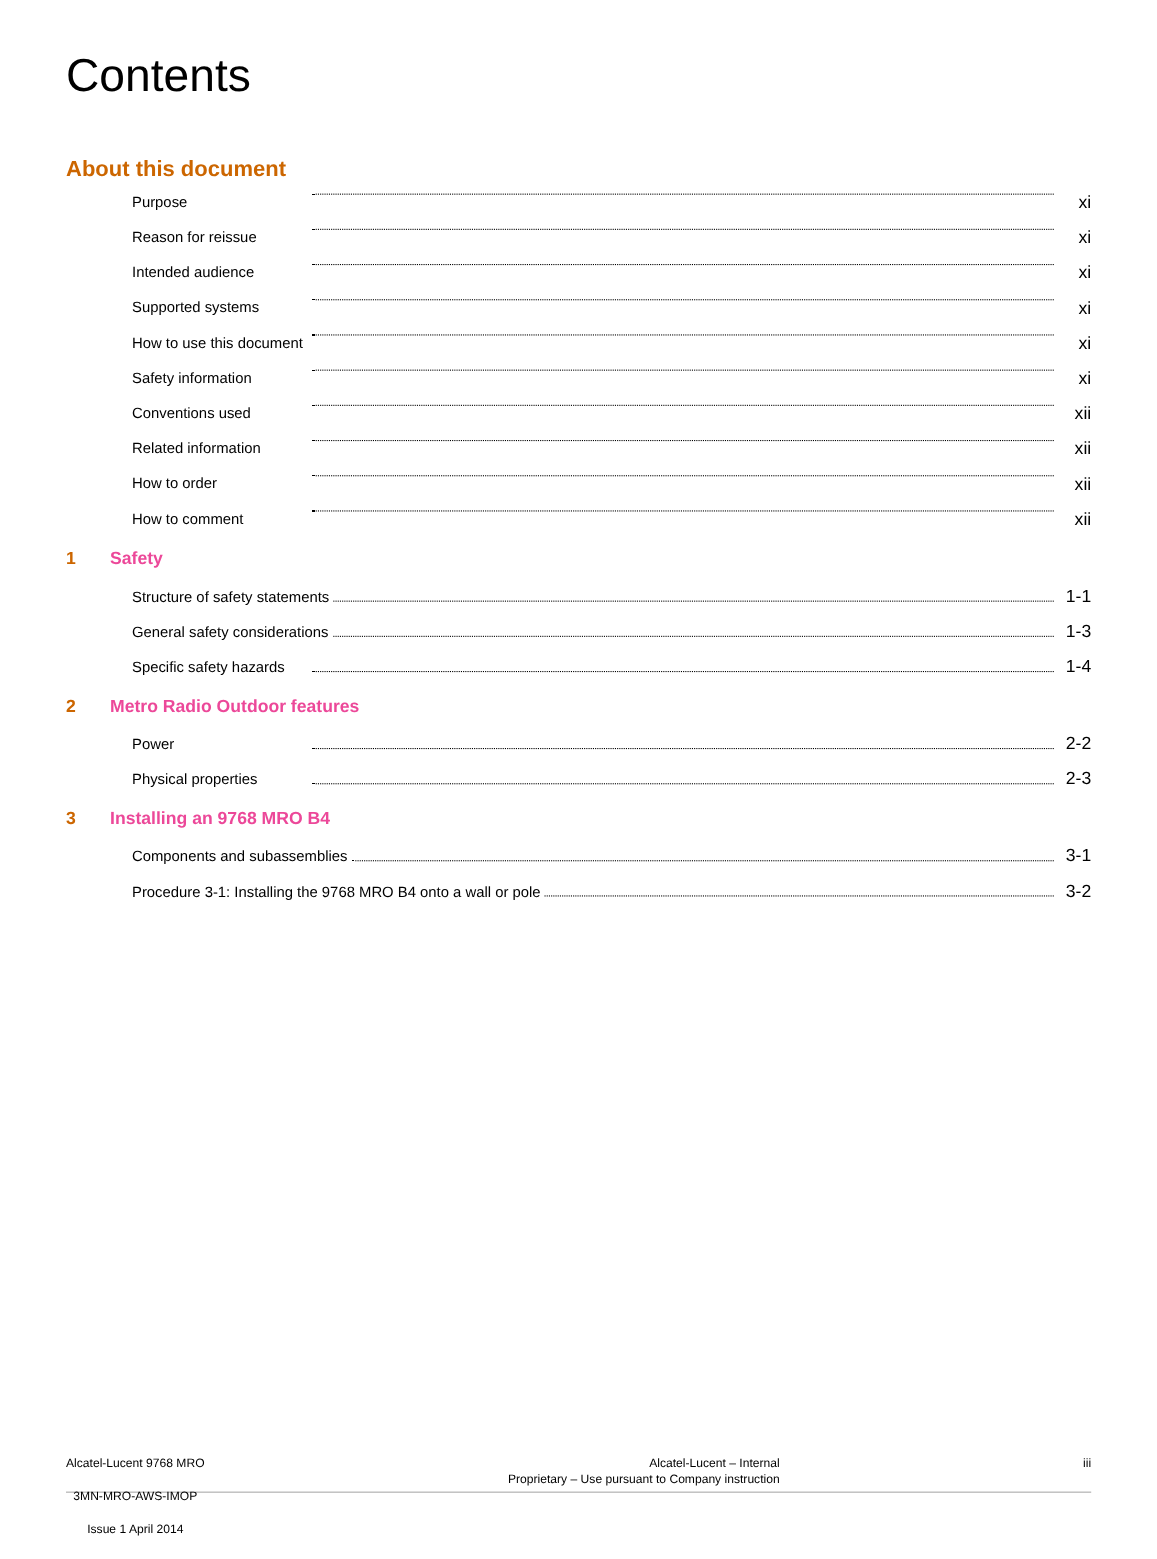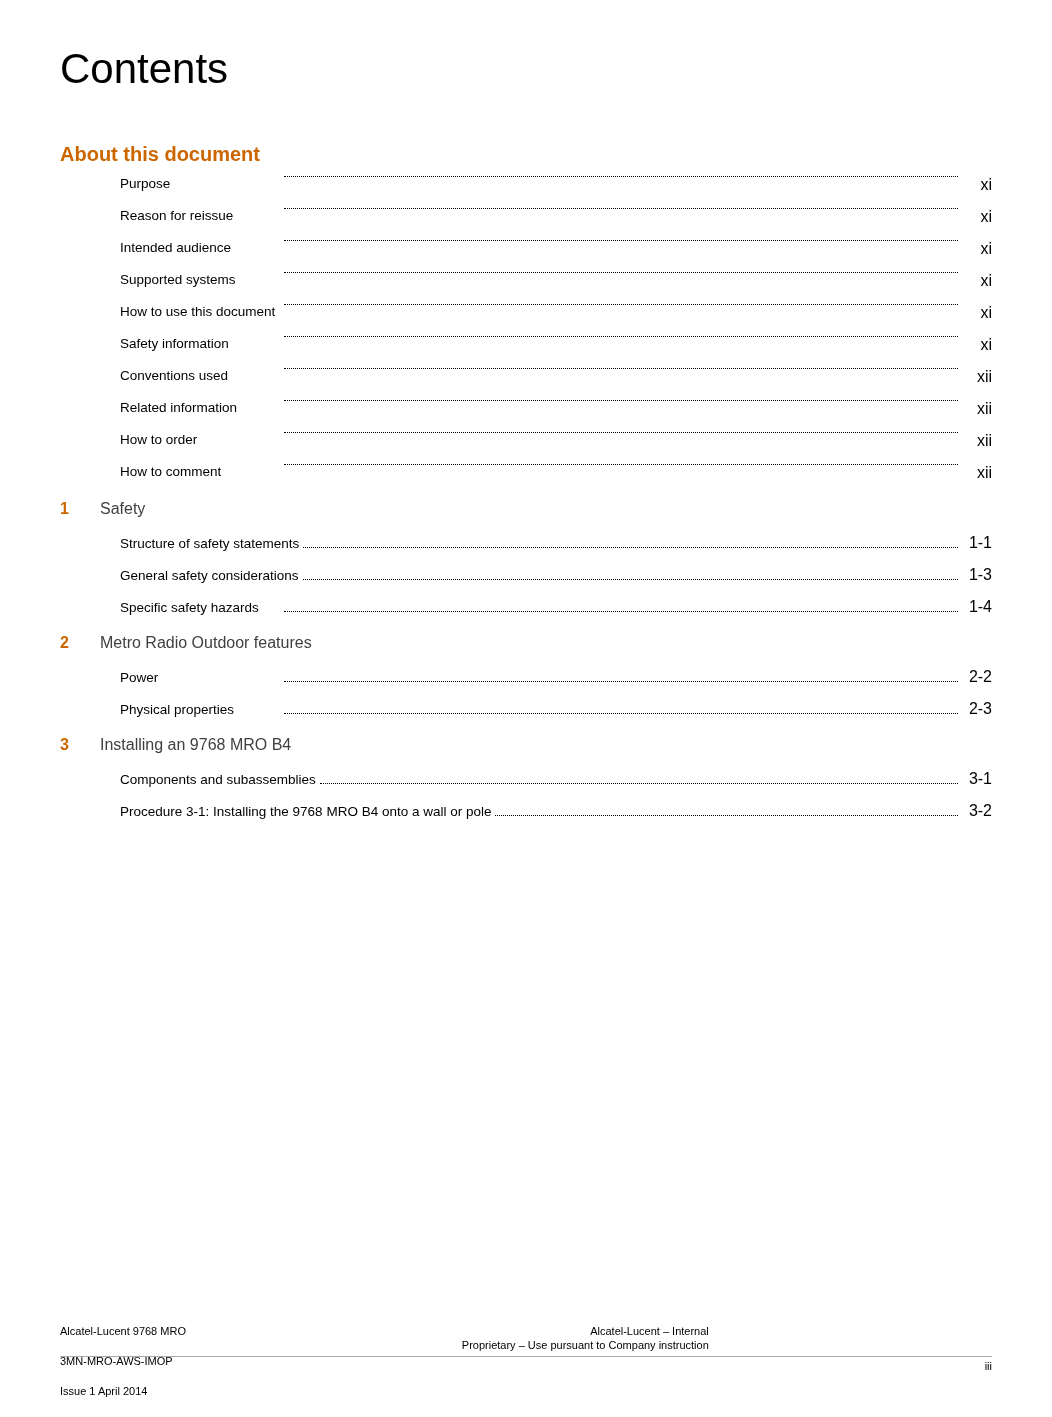--- a/index.html
+++ b/index.html
@@ -86,22 +86,22 @@
     .chapter-num {
       font-size: 16px;
       font-weight: bold;
       color: #cc6600;
       width: 40px;
       flex-shrink: 0;
     }
 
     .chapter-title {
       font-size: 16px;
-      font-weight: normal;
-      color: #404040;
+      font-weight: bold;
+      color: #ec4899;
     }
 
     .chapter-toc-entry {
       display: flex;
       align-items: baseline;
       margin-bottom: 14px;
       font-size: 13.5px;
       color: #000000;
       padding-left: 60px;
     }
@@ -128,32 +128,32 @@
       justify-content: space-between;
       padding: 0 60px;
       font-size: 11px;
       color: #000000;
     }
 
     .footer-left {
       display: flex;
       flex-direction: column;
       gap: 18px;
+      text-align: center;
     }
 
     .footer-center {
       text-align: right;
       display: flex;
       flex-direction: column;
       gap: 2px;
     }
 
     .footer-right {
       font-size: 11px;
-      margin-top: 35px;
     }
   </style>
 </head>
 <body>
 
 <div class="page-container">
 
   <h1 class="page-title">Contents</h1>
 
   <div class="about-section toc-section">

